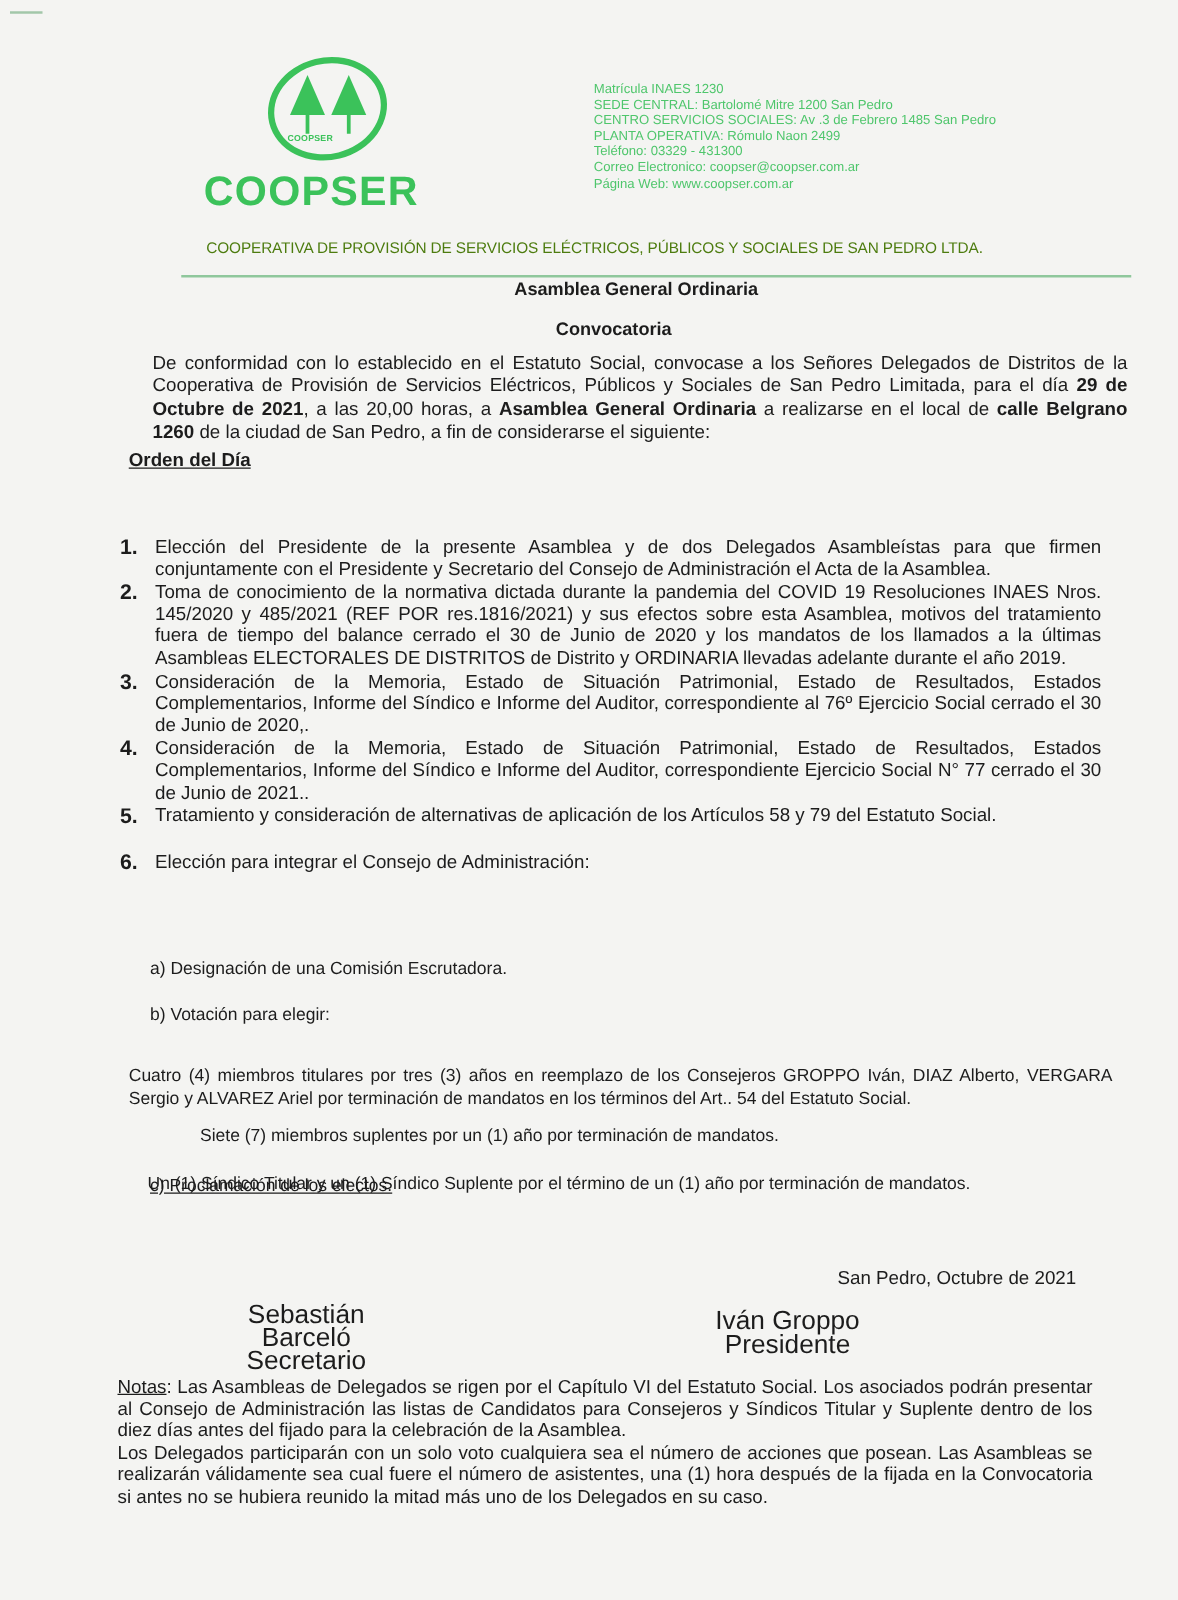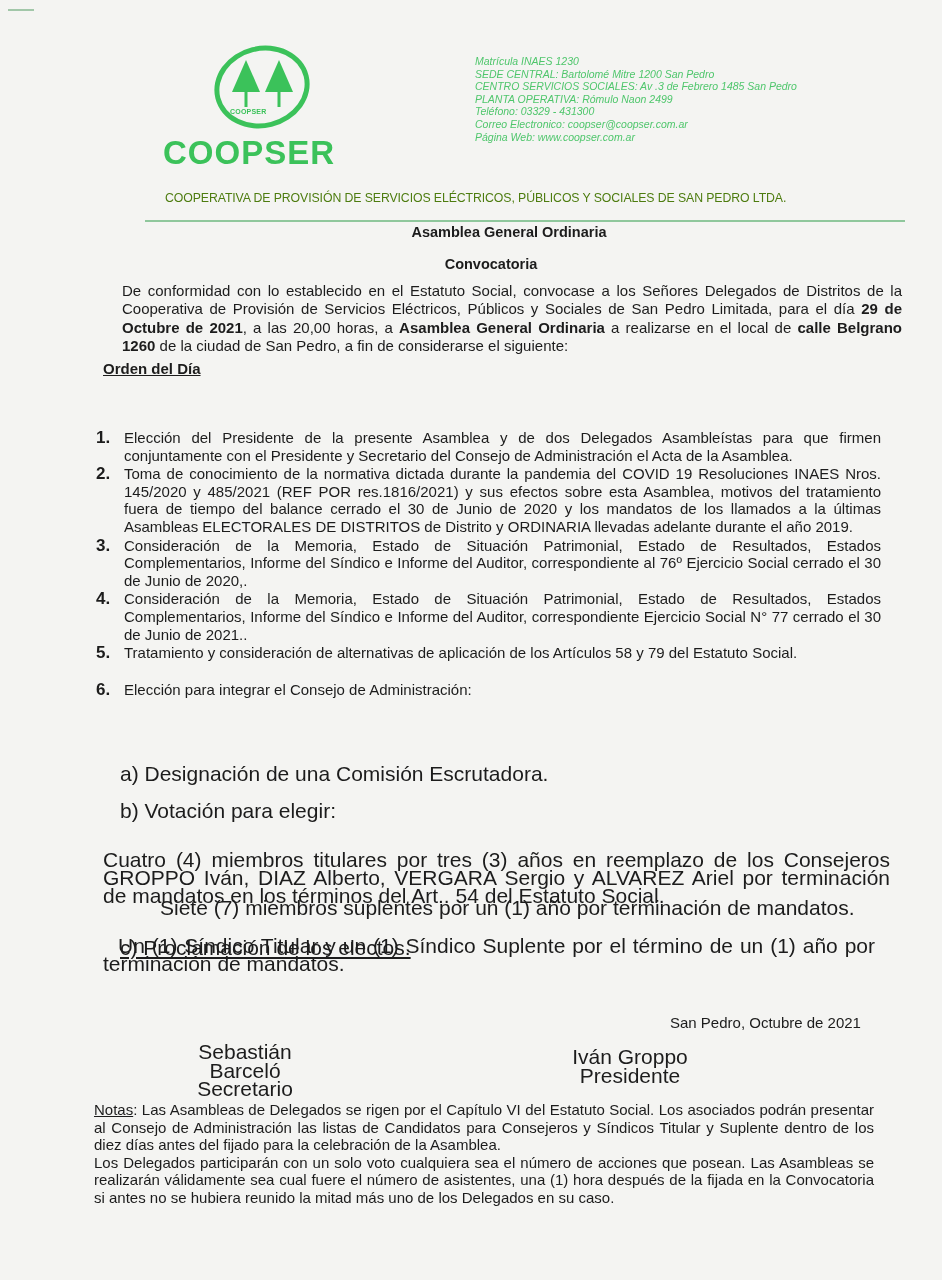--- a/index.html
+++ b/index.html
@@ -10,37 +10,37 @@
     color:#1c1c1c;
     position:relative;
   }
   .topmark { position:absolute; left:8px; top:9px; width:26px; height:2px; background:#7fb48a; opacity:.7; }
   
   .logo { position:absolute; left:163px; top:46px; width:180px; height:128px; }
   .logo-oval { position:absolute; left:51px; top:0; width:96px; height:82px; border:5px solid #3bc25a; border-radius:50%; box-sizing:border-box; transform:rotate(-14deg); }
   .logo-trees { position:absolute; left:66px; top:12px; width:70px; height:50px; }
   .logo-small { position:absolute; left:67px; top:62px; font-size:7px; font-weight:bold; color:#3bc25a; letter-spacing:.2px; }
   .logo-word { position:absolute; left:0; top:88px; font-size:33px; font-weight:bold; color:#3bc25a; letter-spacing:1px; }
-  .contact { position:absolute; left:475px; top:55px; font-size:10.5px; line-height:12.6px; color:#4fc66c; white-space:nowrap;font-style:italic; }
+  .contact { position:absolute; left:475px; top:65px; font-size:10.5px; line-height:12.6px; color:#4fc66c; white-space:nowrap; }
   .coop-name { position:absolute; left:165px; top:191px; font-size:12.3px; color:#4d7c0f; white-space:nowrap; letter-spacing:-.1px; }
   .hr { position:absolute; left:145px; top:220px; width:760px; height:2px; background:#8fc79c; }
   
   .title { position:absolute; left:0; width:942px; text-align:center; font-weight:bold; font-size:14.5px; }
   .t1 { top:224px; left:38px; }
   .t2 { top:256px; left:20px; }
   .para { position:absolute; left:102px; width:780px; font-size:15px; line-height:18.3px; text-align:justify; }
   .p-intro { top:282px;margin-left:20px; }
   .orden { position:absolute; left:103px; top:360px; font-size:15px; font-weight:bold; text-decoration:underline; }
   .items { position:absolute; left:96px; top:429px; width:785px; margin:0; padding:0; list-style:none; }
   .item { display:flex; font-size:15px; line-height:17.6px; margin-bottom:1px; }
   .num { width:28px; flex:none; font-weight:bold; font-size:17px; }
   .txt { flex:1; text-align:justify; }
   .item.i5 { margin-top:1px; }
   .item.i6 { margin-top:19px; }
-  .sub { position:absolute; font-size:21px; line-height:18px; }
+  .sub { position:absolute; font-size:14px; line-height:18px; }
   .s-a { left:120px; top:765px; }
   .s-b { left:120px; top:802px; }
   .s-cuatro { left:103px; top:851px; width:787px; text-align:justify; }
   .s-siete { left:120px; top:899px;margin-left:40px; }
   .s-un { left:103px; top:937px; width:772px; text-align:justify; text-indent:15px; }
   .s-c { left:120px; top:939px;text-decoration:underline; }
   .place { position:absolute; left:670px; top:1014px; font-size:15px; }
   .sig { position:absolute; text-align:center; font-size:21px; line-height:18.5px; }
   .sig1 { left:170px; top:1043px; width:150px; }
   .sig2 { left:560px; top:1048px; width:140px; }

